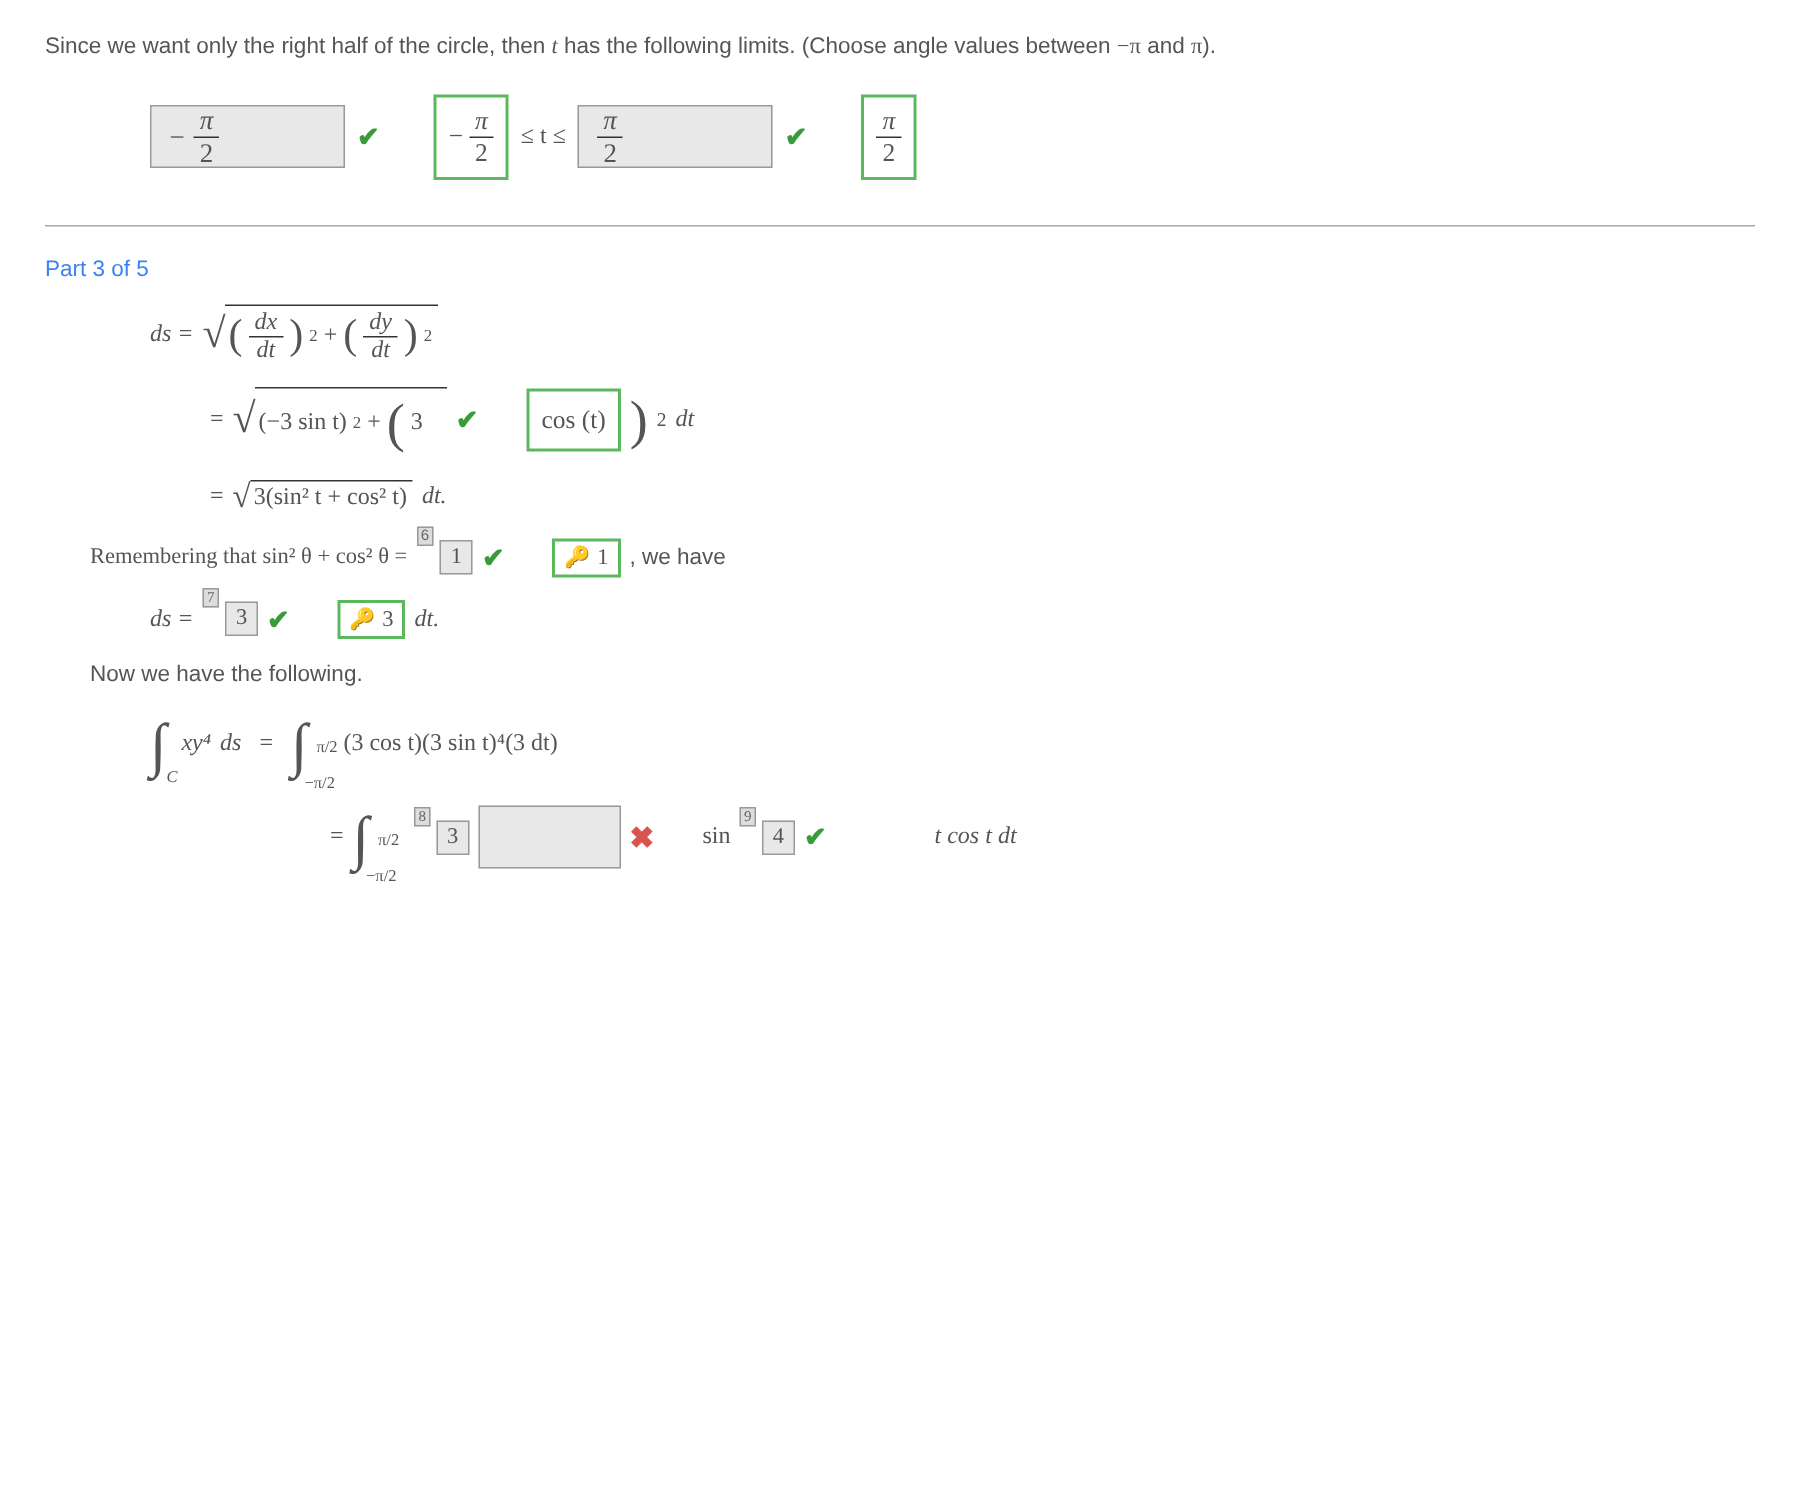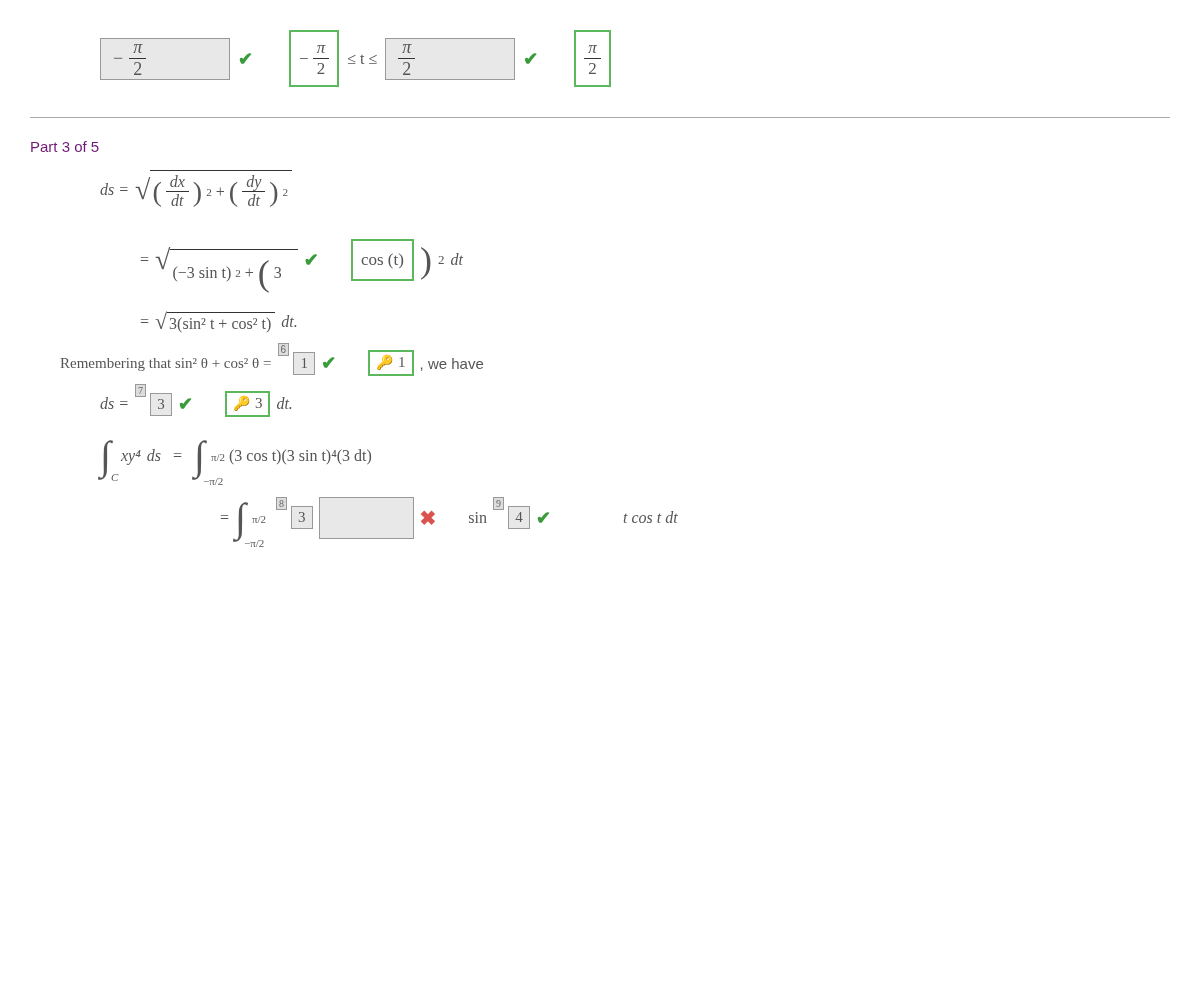--- a/index.html
+++ b/index.html
@@ -76,21 +76,21 @@
     content: "🔑";
     font-size: 14px;
   }
   
   hr.divider {
     border: none;
     border-top: 1px solid #aaa;
     margin: 20px 0;
   }
   
-  .part-label { color: #701a75; margin: 20px 0 15px 0; }
+  .part-label { color: #3b82f6; margin: 20px 0 15px 0; }
   .part-header {
     background: #4a7ba6;
     color: #fff;
     padding: 6px 12px;
     margin: 30px 0 20px 0;
     width: 350px;
   }
   
   .math-line {
     display: flex;
@@ -167,20 +167,23 @@
   .big-paren { font-size: 36px; font-family: 'Times New Roman', serif; }
   .med-paren { font-size: 28px; font-family: 'Times New Roman', serif; }
   
   .text-block { margin: 15px 0 15px 30px; }
 </style>
 </head>
 <body>
 
 <div class="content">
 
+<div class="intro">
+  <span>Since we want only the right half of the circle, then </span><span class="italic">t</span><span> has the following limits. (Choose angle values between </span><span class="serif">−π</span><span> and </span><span class="serif">π</span><span>).</span>
+</div>
 
 <div class="answer-row">
   <div class="input-box wide">
     <span style="margin-right:6px;">−</span>
     <span class="frac">
           <span class="num">π</span>
           <span class="den">2</span>
         </span>
   </div>
   <span class="check-icon">✔</span>
@@ -235,21 +238,21 @@
       <span class="med-paren">)</span>
           <sup>2</sup>
     </span>
   </span>
 </div>
 
 <div class="math-line indent2">
   <span>=</span>
   <span class="sqrt-wrap">
     <span class="sqrt-sign">√</span>
-    <span class="sqrt-content" style="padding-right:16px;margin-top:24px;">
+    <span class="sqrt-content" style="padding-right:16px;">
       <span>(−3 sin t)</span>
           <sup>2</sup>
       <span>+</span>
       <span class="big-paren">(</span>
       <span>3</span>
     </span>
   </span>
   <span class="check-icon">✔</span>
   <span style="width:20px;"></span>
   <span class="green-box">cos (t)</span>
@@ -293,20 +296,21 @@
   <span class="check-icon">✔</span>
   <span style="width:20px;"></span>
   <span class="green-small">
     <span class="key-icon"></span>
     <span>3</span>
   </span>
   <span style="font-style:italic;">dt.</span>
 </div>
 
 
+<div class="text-block">Now we have the following.</div>
 
 <div class="math-line">
   <span style="position:relative;display:inline-block;">
     <span class="integral">∫</span>
     <span class="int-limits"><span class="int-sub">C</span></span>
   </span>
   <span class="italic">xy⁴</span>
   <span class="italic">ds</span>
   <span style="margin:0 6px;">=</span>
   <span style="position:relative;display:inline-block;">

